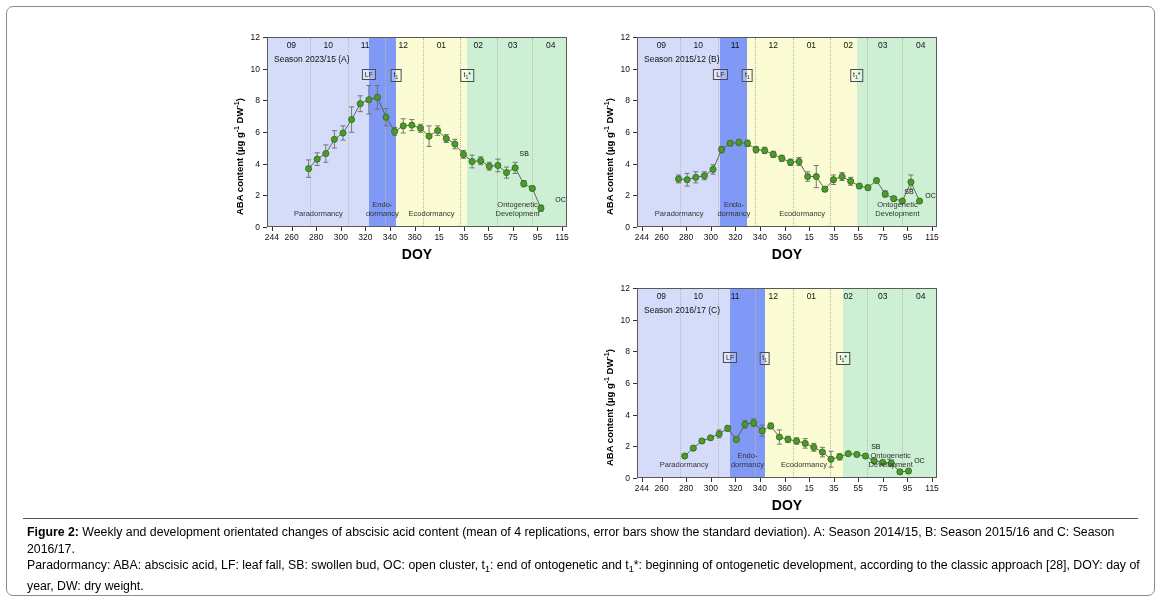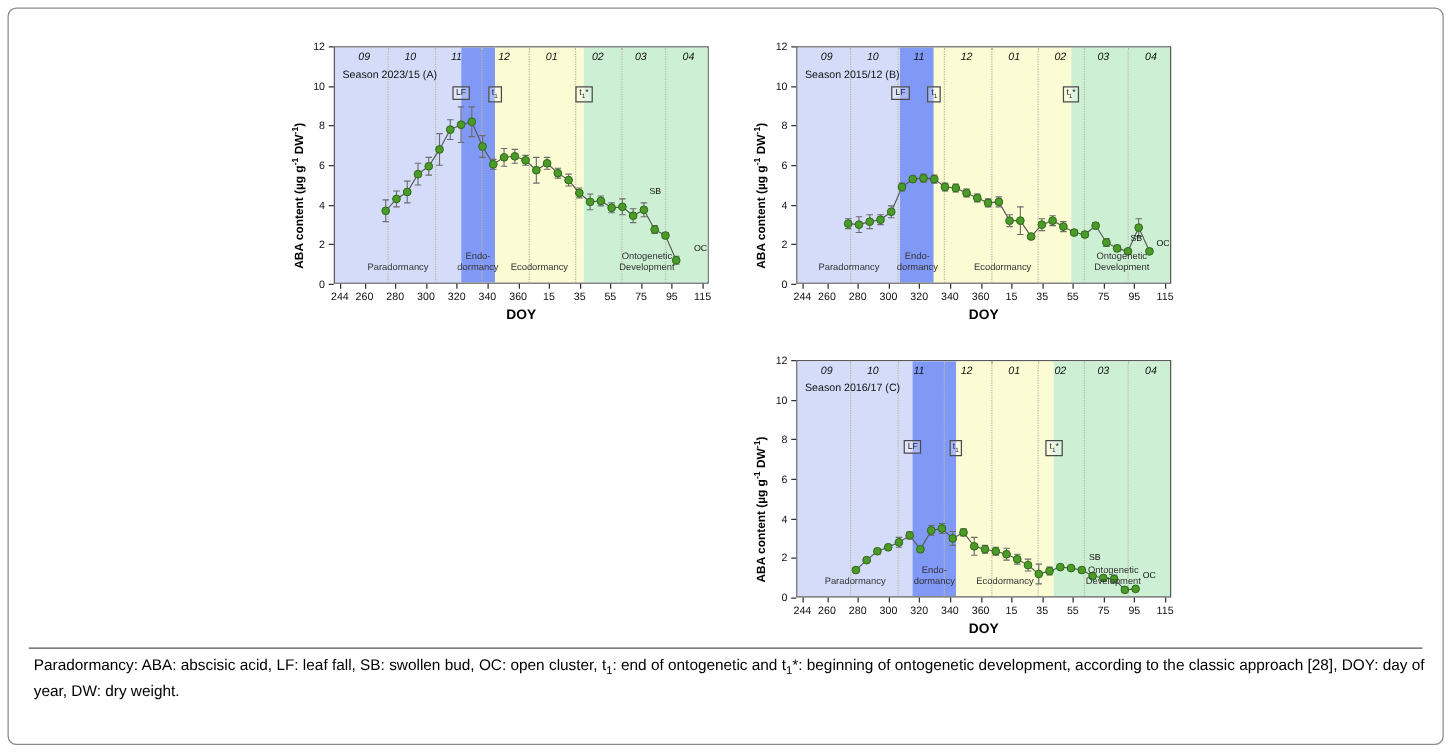--- a/index.html
+++ b/index.html
@@ -8,31 +8,31 @@
     font-family:"Liberation Sans", sans-serif;color:#000;
   }
   #figure-frame{
     position:absolute;left:6px;top:6px;width:1149px;height:590px;
     border:1px solid #8a8a8a;border-radius:7px;box-sizing:border-box;background:#fff;
   }
   .panel{position:absolute;}
   .plot-area{position:absolute;box-sizing:border-box;border:1px solid #5a5a5a;overflow:hidden;background:#fff;}
   .band{position:absolute;top:0;bottom:0;}
   .gridline{position:absolute;top:0;bottom:0;width:0;border-left:1px dotted #b9b9a8;}
-  .month-label{position:absolute;font-size:8.5px;color:#111;text-align:left;transform:translateX(-50%);white-space:nowrap;font-style:italic;}
+  .month-label{position:absolute;font-size:8.5px;color:#111;text-align:left;transform:translateX(-50%);white-space:nowrap;}
   .season-label{position:absolute;font-size:8.5px;color:#111;white-space:nowrap;}
   .band-label{position:absolute;font-size:7.5px;color:#333;text-align:center;transform:translateX(-50%);line-height:8.4px;white-space:nowrap;}
   .evt-box{position:absolute;font-size:7px;color:#222;border:1px solid #4a4a4a;background:rgba(255,255,255,0.30);
            padding:1px 2px 0 2px;line-height:8px;transform:translateX(-50%);white-space:nowrap;}
   .ann{position:absolute;font-size:7px;color:#111;white-space:nowrap;}
   .ytick{position:absolute;right:0;font-size:8.5px;color:#111;text-align:right;transform:translateY(-50%);white-space:nowrap;}
   .ytick-mark{position:absolute;height:0;border-top:1px solid #333;width:4px;}
   .xtick{position:absolute;font-size:8.5px;color:#111;text-align:center;transform:translateX(-50%);white-space:nowrap;}
   .xtick-mark{position:absolute;width:0;border-left:1px solid #333;height:4px;}
-  .axis-title-x{position:absolute;font-size:11px;font-weight:bold;text-align:center;white-space:nowrap;transform:translateX(-50%);}
+  .axis-title-x{position:absolute;font-size:14px;font-weight:bold;text-align:center;white-space:nowrap;transform:translateX(-50%);}
   .axis-title-y{position:absolute;font-size:9.5px;font-weight:bold;white-space:nowrap;
                 transform-origin:0 0;transform:rotate(-90deg);}
   .axis-title-y sup{font-size:7px;vertical-align:super;}
   #caption-divider{position:absolute;left:16px;right:16px;top:511px;border-top:1px solid #555;}
   #caption{position:absolute;left:20px;top:517px;width:1118px;font-size:12.3px;line-height:16.6px;color:#000;}
   #caption b{font-weight:bold;}
   #caption sub{font-size:9px;}
   svg.series{position:absolute;left:0;top:0;overflow:visible;}
 </style>
 </head>
@@ -778,17 +778,20 @@
       <div class="xtick" style="left: 312.492px; top: 211px;">95</div>
       <div class="xtick-mark" style="left: 337.082px; top: 206px;"></div>
       <div class="xtick" style="left: 337.082px; top: 211px;">115</div>
       <div class="axis-title-x" style="left: 192px; top: 225px;">DOY</div>
     </div>
 
   <div id="caption-divider"></div>
 
   <div id="caption">
     <div>
+      <b>Figure 2:</b><span> Weekly and development orientated changes of abscisic acid content (mean of 4 replications, error bars show the standard deviation). A: Season 2014/15, B: Season 2015/16 and C: Season 2016/17.</span>
+    </div>
+    <div>
       <span>Paradormancy:</span><span> ABA: abscisic acid, LF: leaf fall, SB: swollen bud, OC: open cluster, t</span><sub>1</sub><span>: end of ontogenetic and t</span><sub>1</sub><span>*: beginning of ontogenetic development, according to the classic approach [28], DOY: day of year, DW: dry weight.</span>
     </div>
   </div>
 
 </div>
 
 </body></html>

